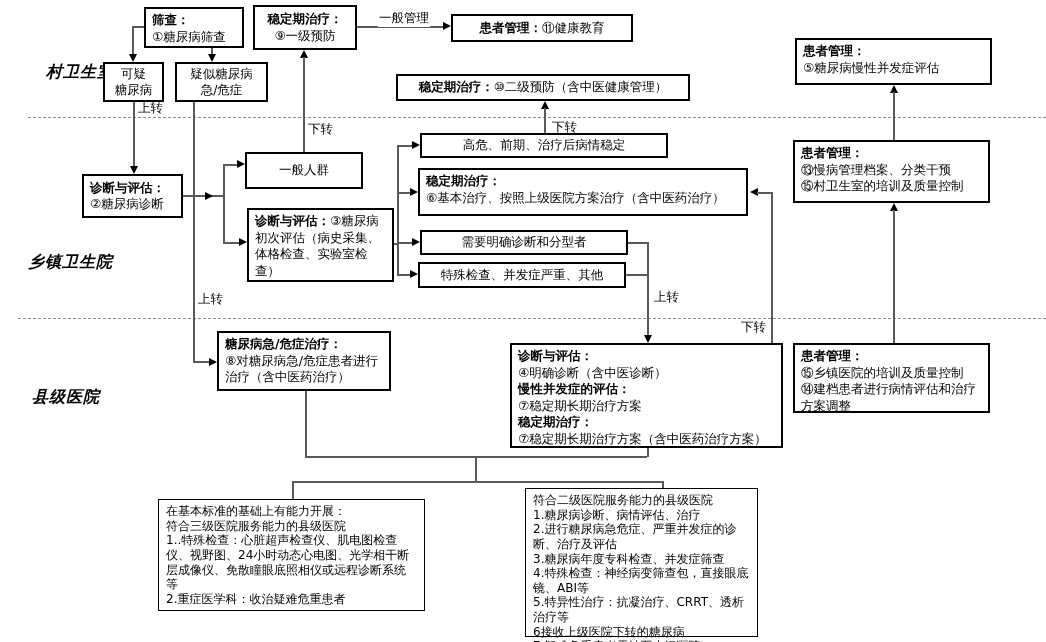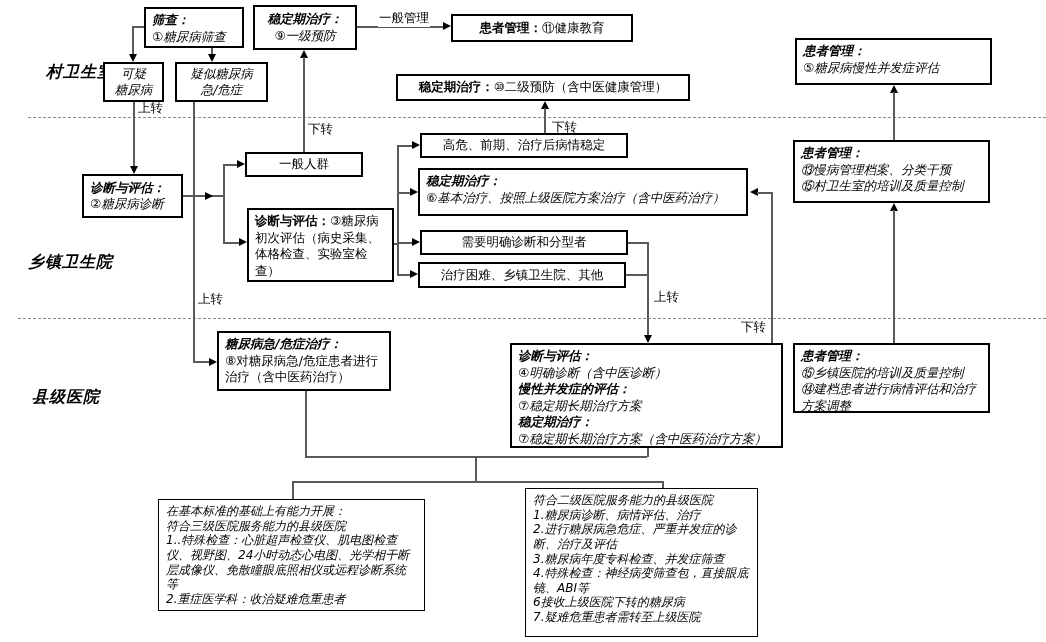--- a/index.html
+++ b/index.html
@@ -7,21 +7,21 @@
     position:relative;width:1046px;height:642px;background:#fff;overflow:hidden;
     font-family:"DejaVu Sans","Liberation Sans",sans-serif;color:#000;
   }
   
   .node{
     position:absolute;border:2px solid #000;background:#fff;box-sizing:border-box;
     font-size:12.5px;line-height:1.32;padding:3px 6px;
   }
   .node.thin{border-width:1px;font-size:12px;line-height:1.22;padding:4px 7px;}
   .node .bt{font-weight:bold;}
-  .node .blk{display:block;font-style:italic;}
+  .node .blk{display:block;}
   .c{display:flex;flex-direction:column;justify-content:center;text-align:center;}
   .r{display:flex;align-items:center;justify-content:center;text-align:center;}
   
   .region{
     position:absolute;font-family:"DejaVu Serif","Liberation Serif",serif;
     font-weight:bold;font-style:italic;font-size:16px;letter-spacing:1px;white-space:nowrap;
   }
   
   .sep{position:absolute;border-top:1px dashed #8a8a8a;height:0;}
   
@@ -154,43 +154,43 @@
   <div class="node r" style="left:396px;top:74px;width:294px;height:27px">
     <span class="bt">稳定期治疗：</span>
       <span>⑩二级预防（含中医健康管理）</span>
   </div>
 
   <div class="node c" style="left:82px;top:174px;width:101px;height:44px;text-align:left">
     <span class="bt blk">诊断与评估：</span>
     <span class="blk">②糖尿病诊断</span>
   </div>
 
-  <div class="node r" style="left:245px;top:152px;width:118px;height:25px">
+  <div class="node r" style="left:245px;top:152px;width:118px;height:37px">
     <span>一般人群</span>
   </div>
 
   <div class="node" style="left:247px;top:208px;width:147px;height:74px">
     <span class="bt">诊断与评估：</span><span>③糖尿病初次评估（病史采集、体格检查、实验室检查）</span>
   </div>
 
-  <div class="node r" style="left:420px;top:133px;width:208px;height:25px">
+  <div class="node r" style="left:420px;top:133px;width:248px;height:25px">
     <span>高危、前期、治疗后病情稳定</span>
   </div>
 
   <div class="node" style="left:418px;top:168px;width:330px;height:48px">
     <span class="bt blk">稳定期治疗：</span>
     <span class="blk">⑥基本治疗、按照上级医院方案治疗（含中医药治疗）</span>
   </div>
 
   <div class="node r" style="left:420px;top:230px;width:208px;height:25px">
     <span>需要明确诊断和分型者</span>
   </div>
 
   <div class="node r" style="left:418px;top:262px;width:208px;height:26px">
-    <span>治疗困难、乡镇卫生院、其他</span>
+    <span>特殊检查、并发症严重、其他</span>
   </div>
 
   <div class="node" style="left:793px;top:140px;width:197px;height:63px">
     <span class="bt blk">患者管理：</span>
     <span class="blk">⑬慢病管理档案、分类干预</span>
     <span class="blk">⑮村卫生室的培训及质量控制</span>
   </div>
 
   <div class="node" style="left:217px;top:331px;width:174px;height:60px">
     <span class="bt blk">糖尿病急/危症治疗：</span>
@@ -218,17 +218,18 @@
     <span class="blk">1..特殊检查：心脏超声检查仪、肌电图检查仪、视野图、24小时动态心电图、光学相干断层成像仪、免散瞳眼底照相仪或远程诊断系统等</span>
     <span class="blk">2.重症医学科：收治疑难危重患者</span>
   </div>
 
   <div class="node thin" style="left:525px;top:488px;width:233px;height:149px">
     <span class="blk">符合二级医院服务能力的县级医院</span>
     <span class="blk">1.糖尿病诊断、病情评估、治疗</span>
     <span class="blk">2.进行糖尿病急危症、严重并发症的诊断、治疗及评估</span>
     <span class="blk">3.糖尿病年度专科检查、并发症筛查</span>
     <span class="blk">4.特殊检查：神经病变筛查包，直接眼底镜、ABI等</span>
+    <span class="blk">5.特异性治疗：抗凝治疗、CRRT、透析治疗等</span>
     <span class="blk">6接收上级医院下转的糖尿病</span>
     <span class="blk">7.疑难危重患者需转至上级医院</span>
   </div>
 
 </div>
 
 </body></html>

